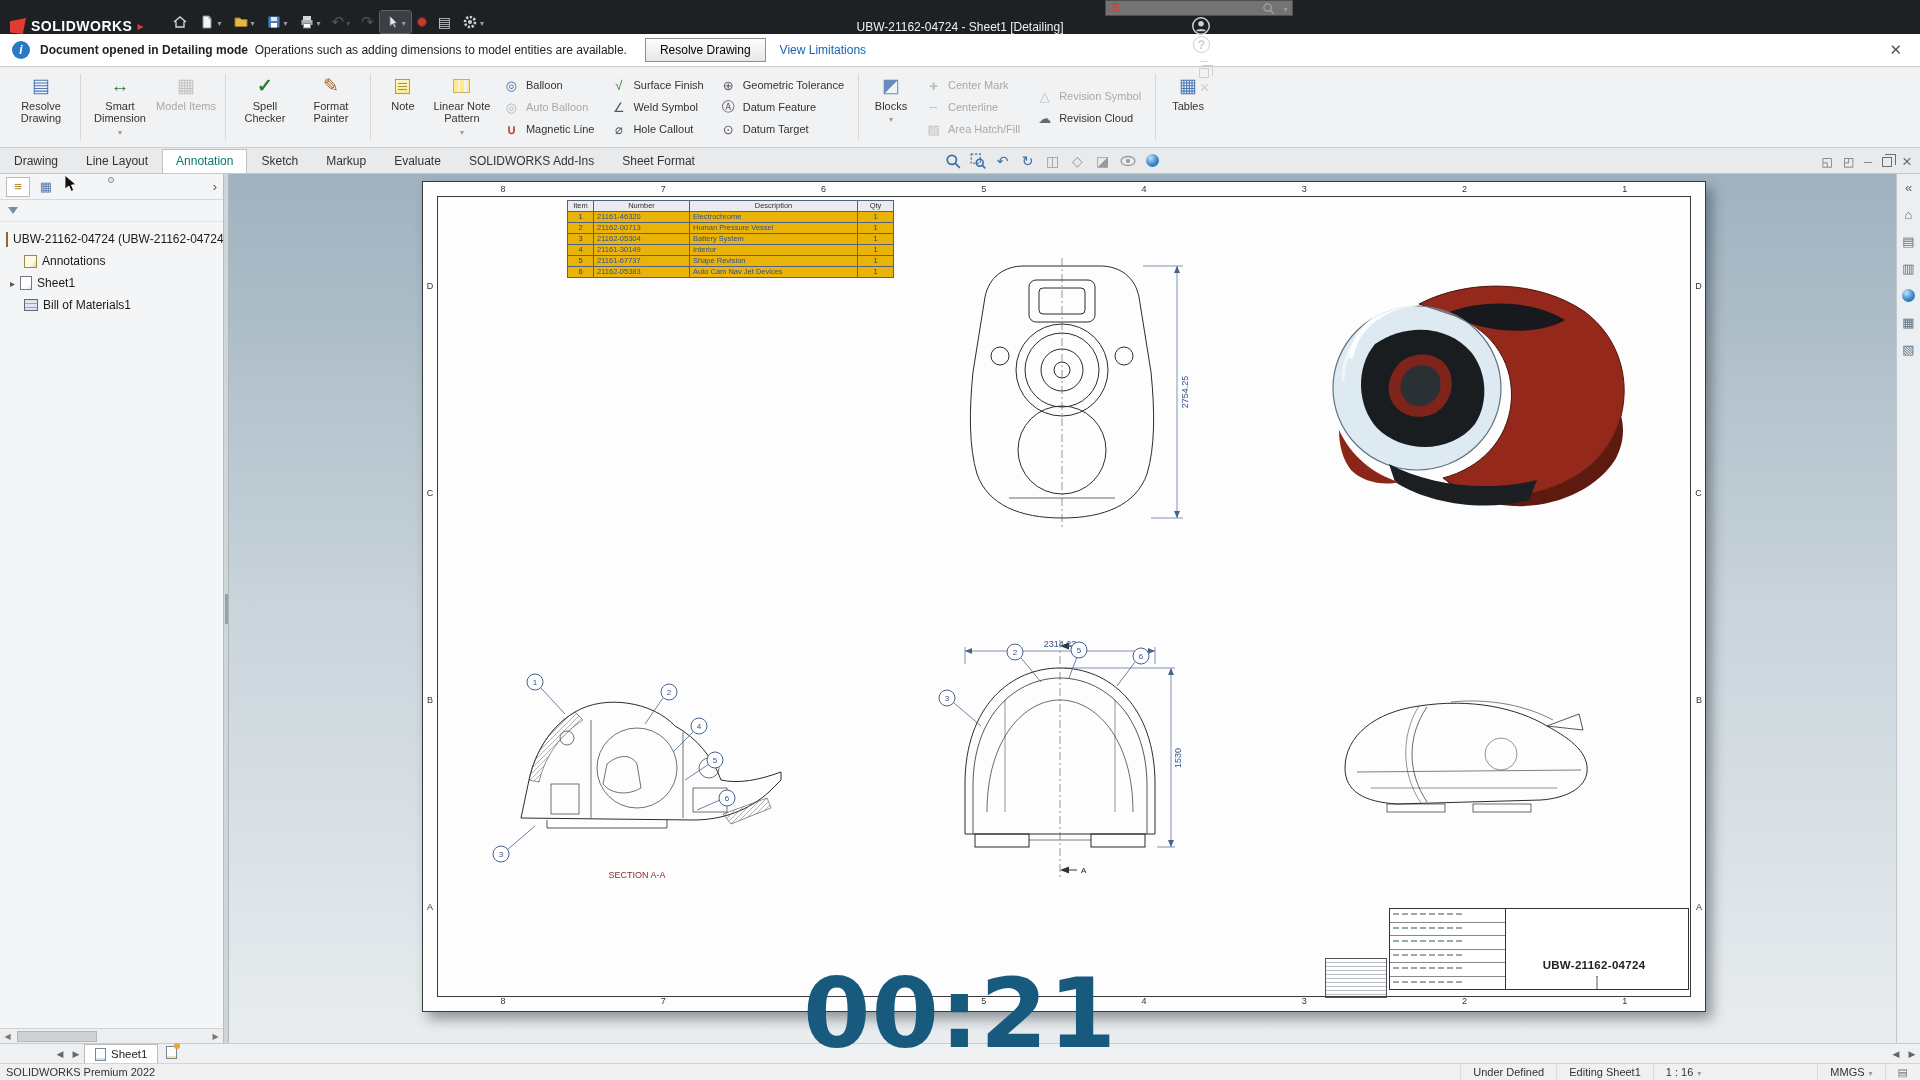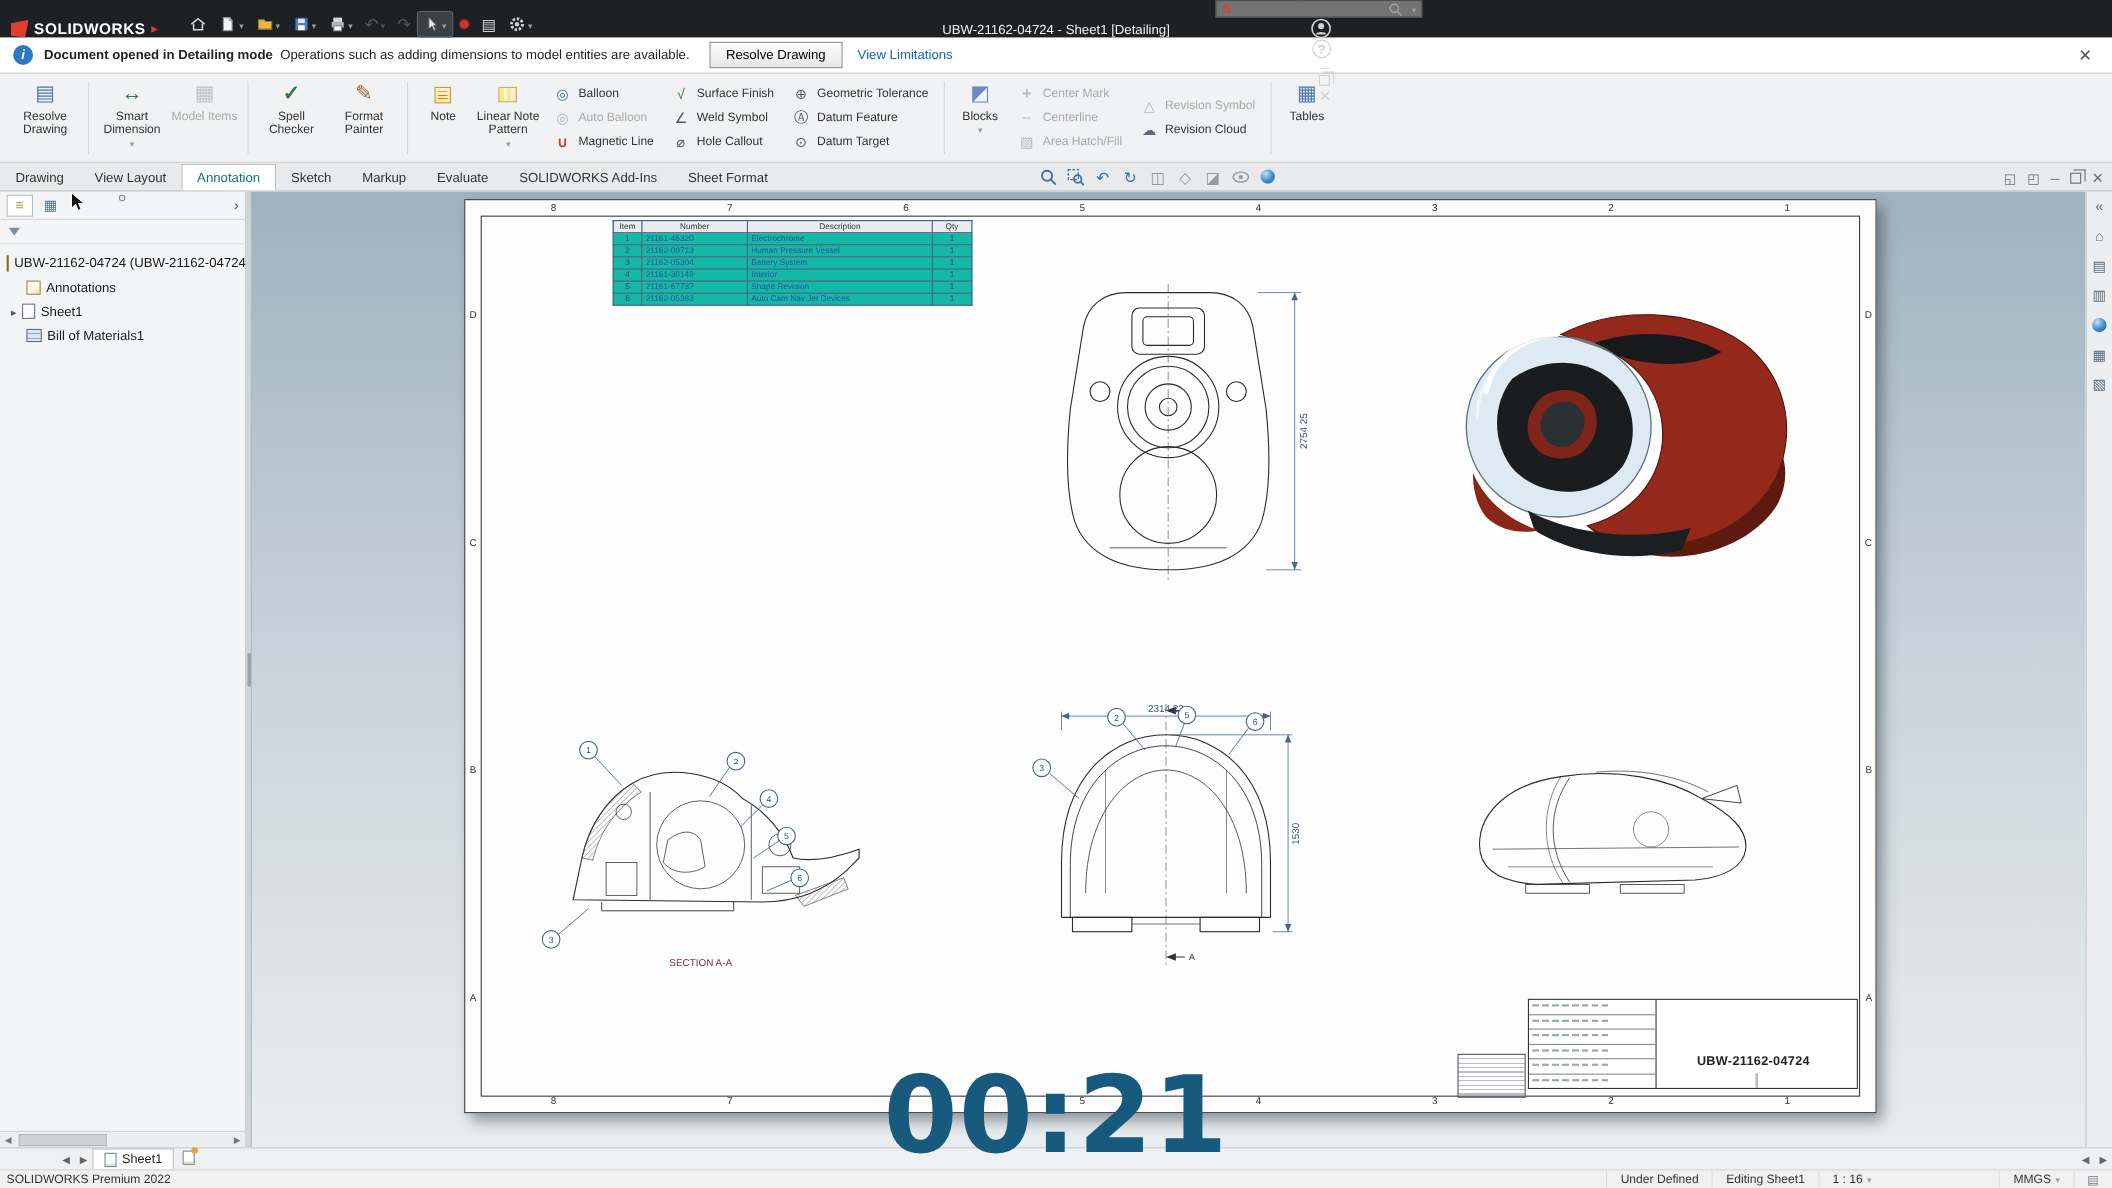--- a/index.html
+++ b/index.html
@@ -140,21 +140,21 @@
 .i-tpprops::before{content:"▧"}
 
 
 .sheet{position:absolute;left:193px;top:7px;width:1284px;height:831px;background:#fdfdfd;border:1px solid #3a3a3a;box-shadow:6px 7px 12px rgba(35,45,55,.45)}
 .innerframe{position:absolute;inset:14px;border:1px solid #3a3a3a;pointer-events:none}
 .zlab{position:absolute;font-size:9px;color:#333;transform:translate(-50%,-50%)}
 .dview{position:absolute}
 .dview svg{width:100%;height:100%}
 
 
-.bom{position:absolute;left:134px;top:18px;border-collapse:collapse;background:#14b8a6}
+.bom{position:absolute;left:144px;top:18px;border-collapse:collapse;background:#eab308}
 .bom th,.bom td{border:1px solid #51617f;font-size:7.5px;font-weight:normal;padding:1px 3px;height:11px;line-height:1}
 .bom th{background:#e9ebee;color:#333}
 .bom td{color:#2f4f9a}
 .bom td:first-child,.bom td:last-child{text-align:center;color:#33425f}
 
 
 .titleblock{position:absolute;left:966px;top:726px;width:300px;height:82px;border:1px solid #333;background:#fff;display:flex}
 .tb-left{width:116px;border-right:1px solid #333;display:flex;flex-direction:column}
 .tbr{flex:1;border-bottom:1px solid #888;position:relative}
 .tbr:last-child{border-bottom:none}
@@ -470,21 +470,21 @@
       <span class="bicon">
           <span class="i-tables"></span>
         </span>
       <span>Tables</span>
     </div>
   </div>
 </div>
 
 <div class="tabrow">
   <span class="cmdtab">Drawing</span>
-  <span class="cmdtab">View Layout</span>
+  <span class="cmdtab">Line Layout</span>
   <span class="cmdtab active">Annotation</span>
   <span class="cmdtab">Sketch</span>
   <span class="cmdtab">Markup</span>
   <span class="cmdtab">Evaluate</span>
   <span class="cmdtab">SOLIDWORKS Add-Ins</span>
   <span class="cmdtab">Sheet Format</span>
   <div class="hud">
     <span class="hudbtn">
         <svg width="16" height="16" viewBox="0 0 14 14">
           <circle cx="6" cy="6" r="4" fill="none" stroke="#3a6ea5" stroke-width="1.5"></circle>

